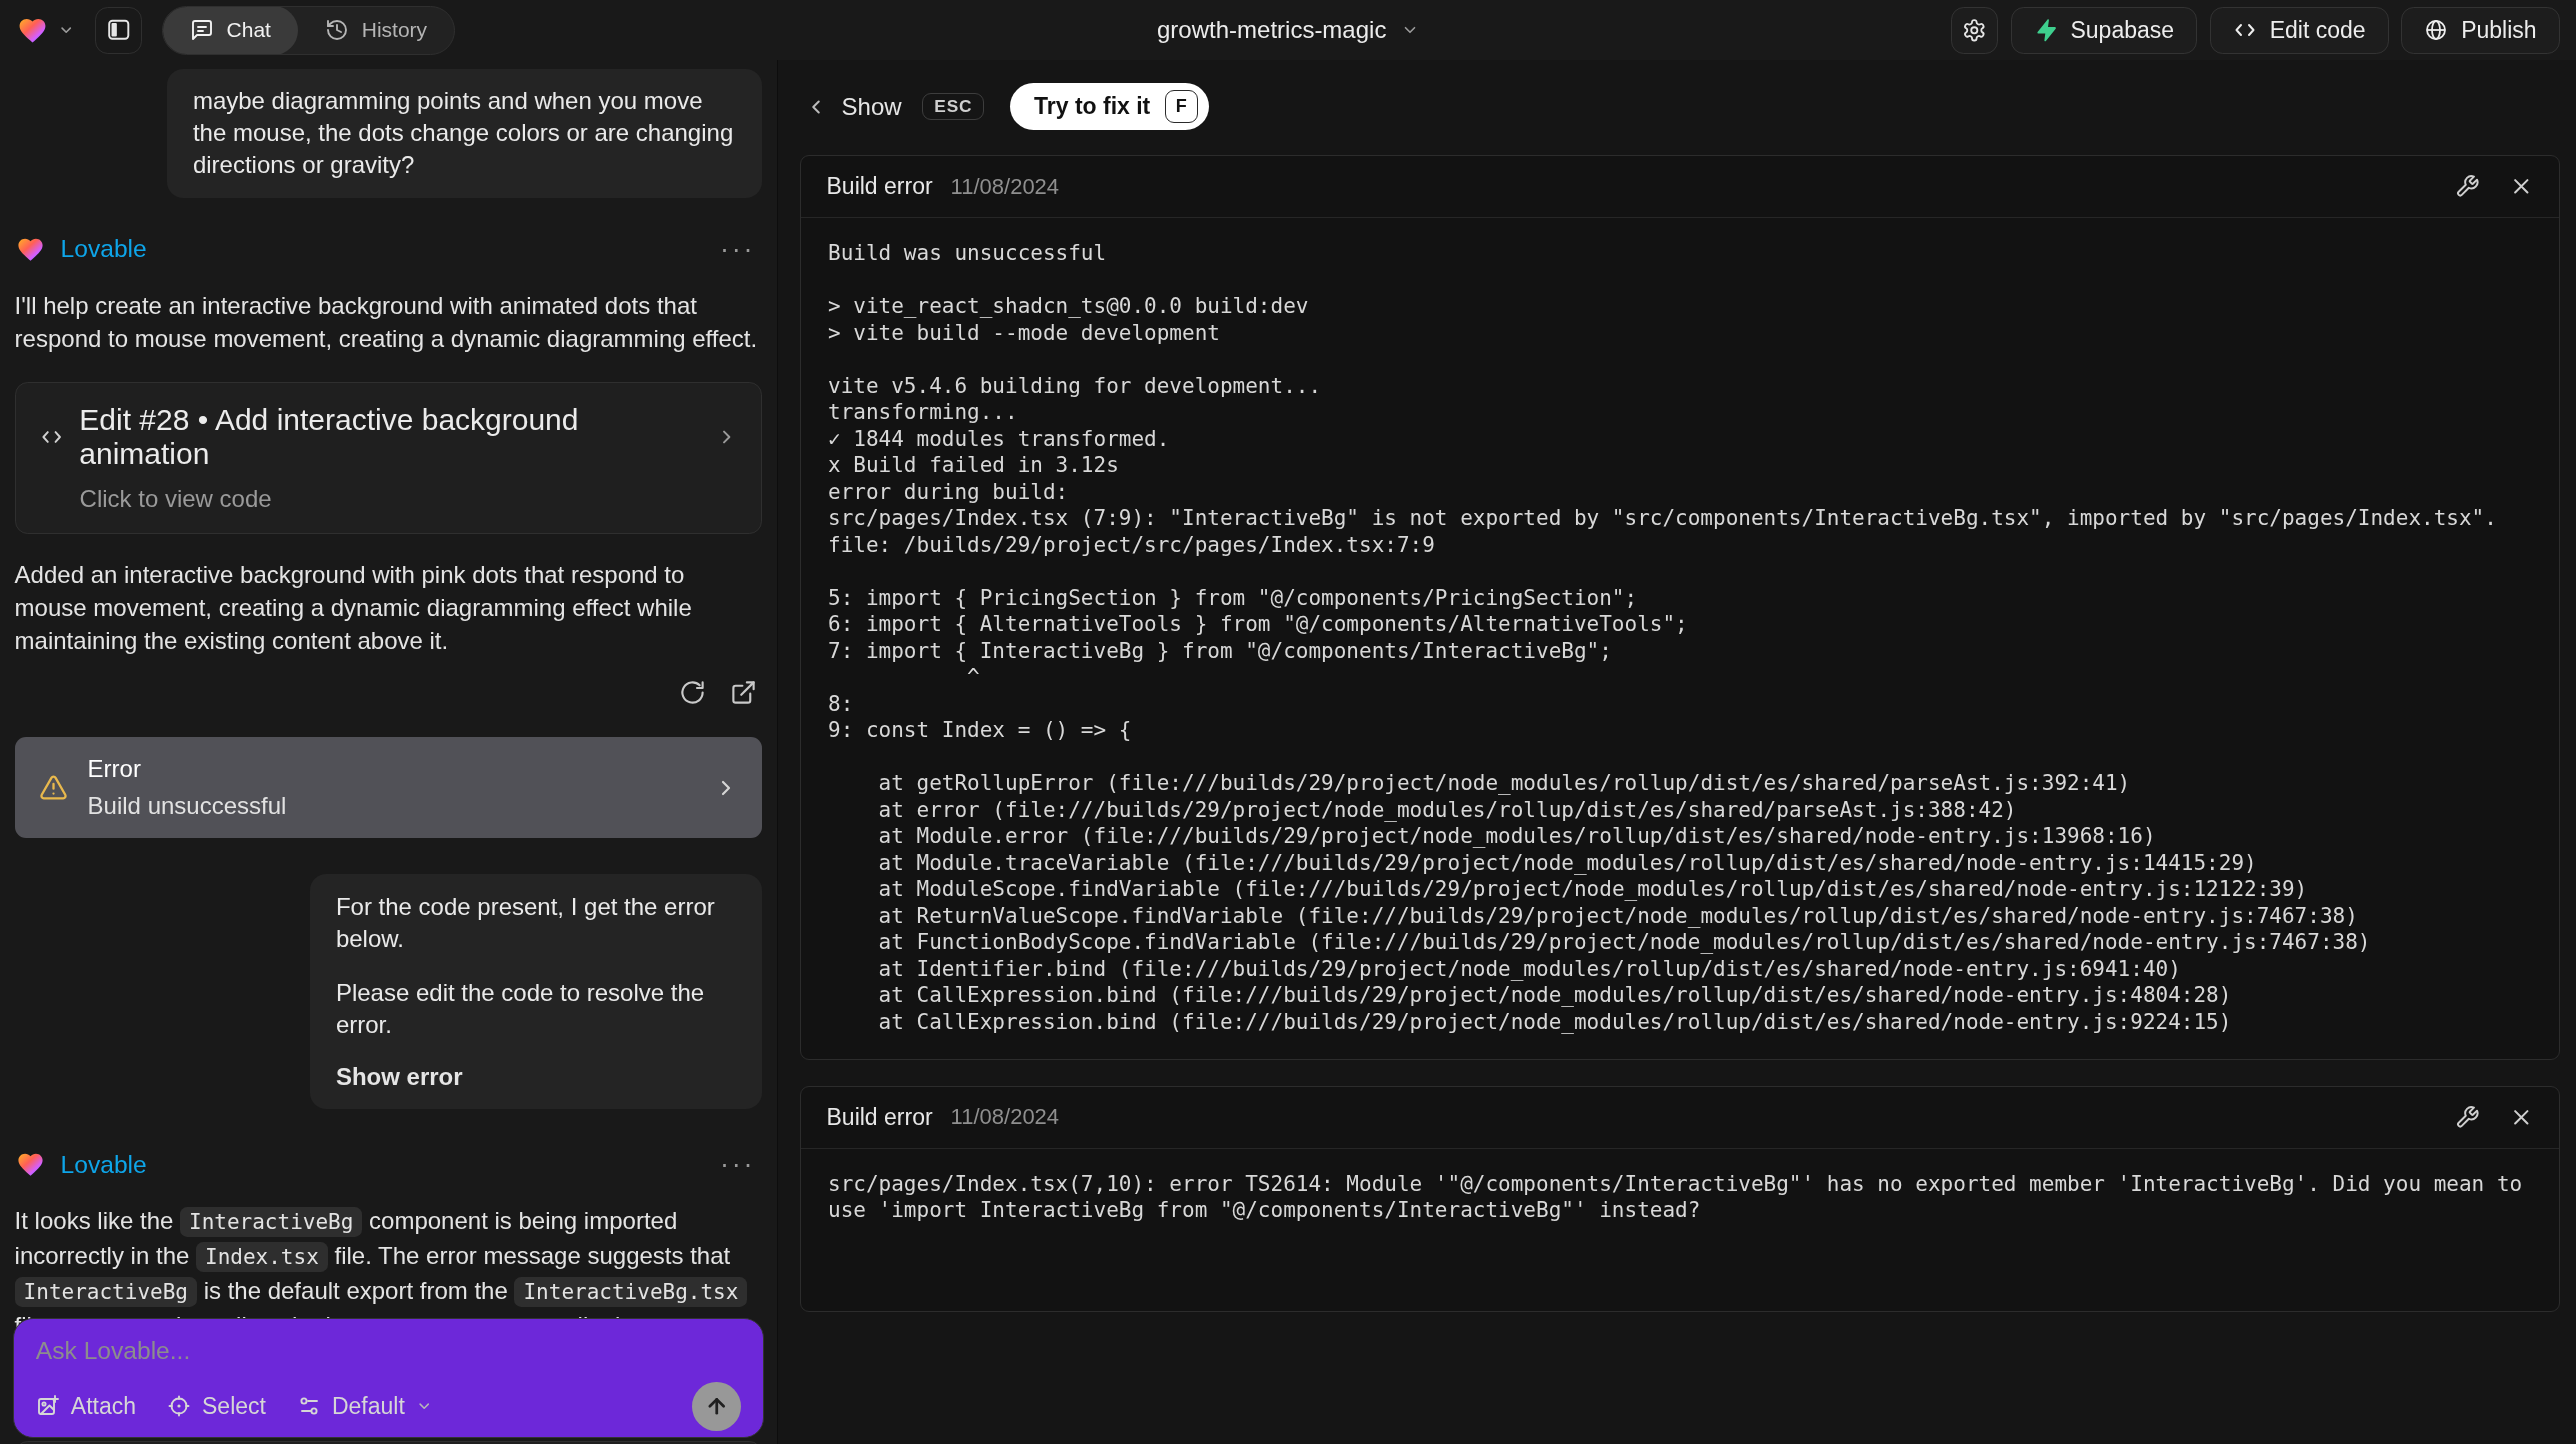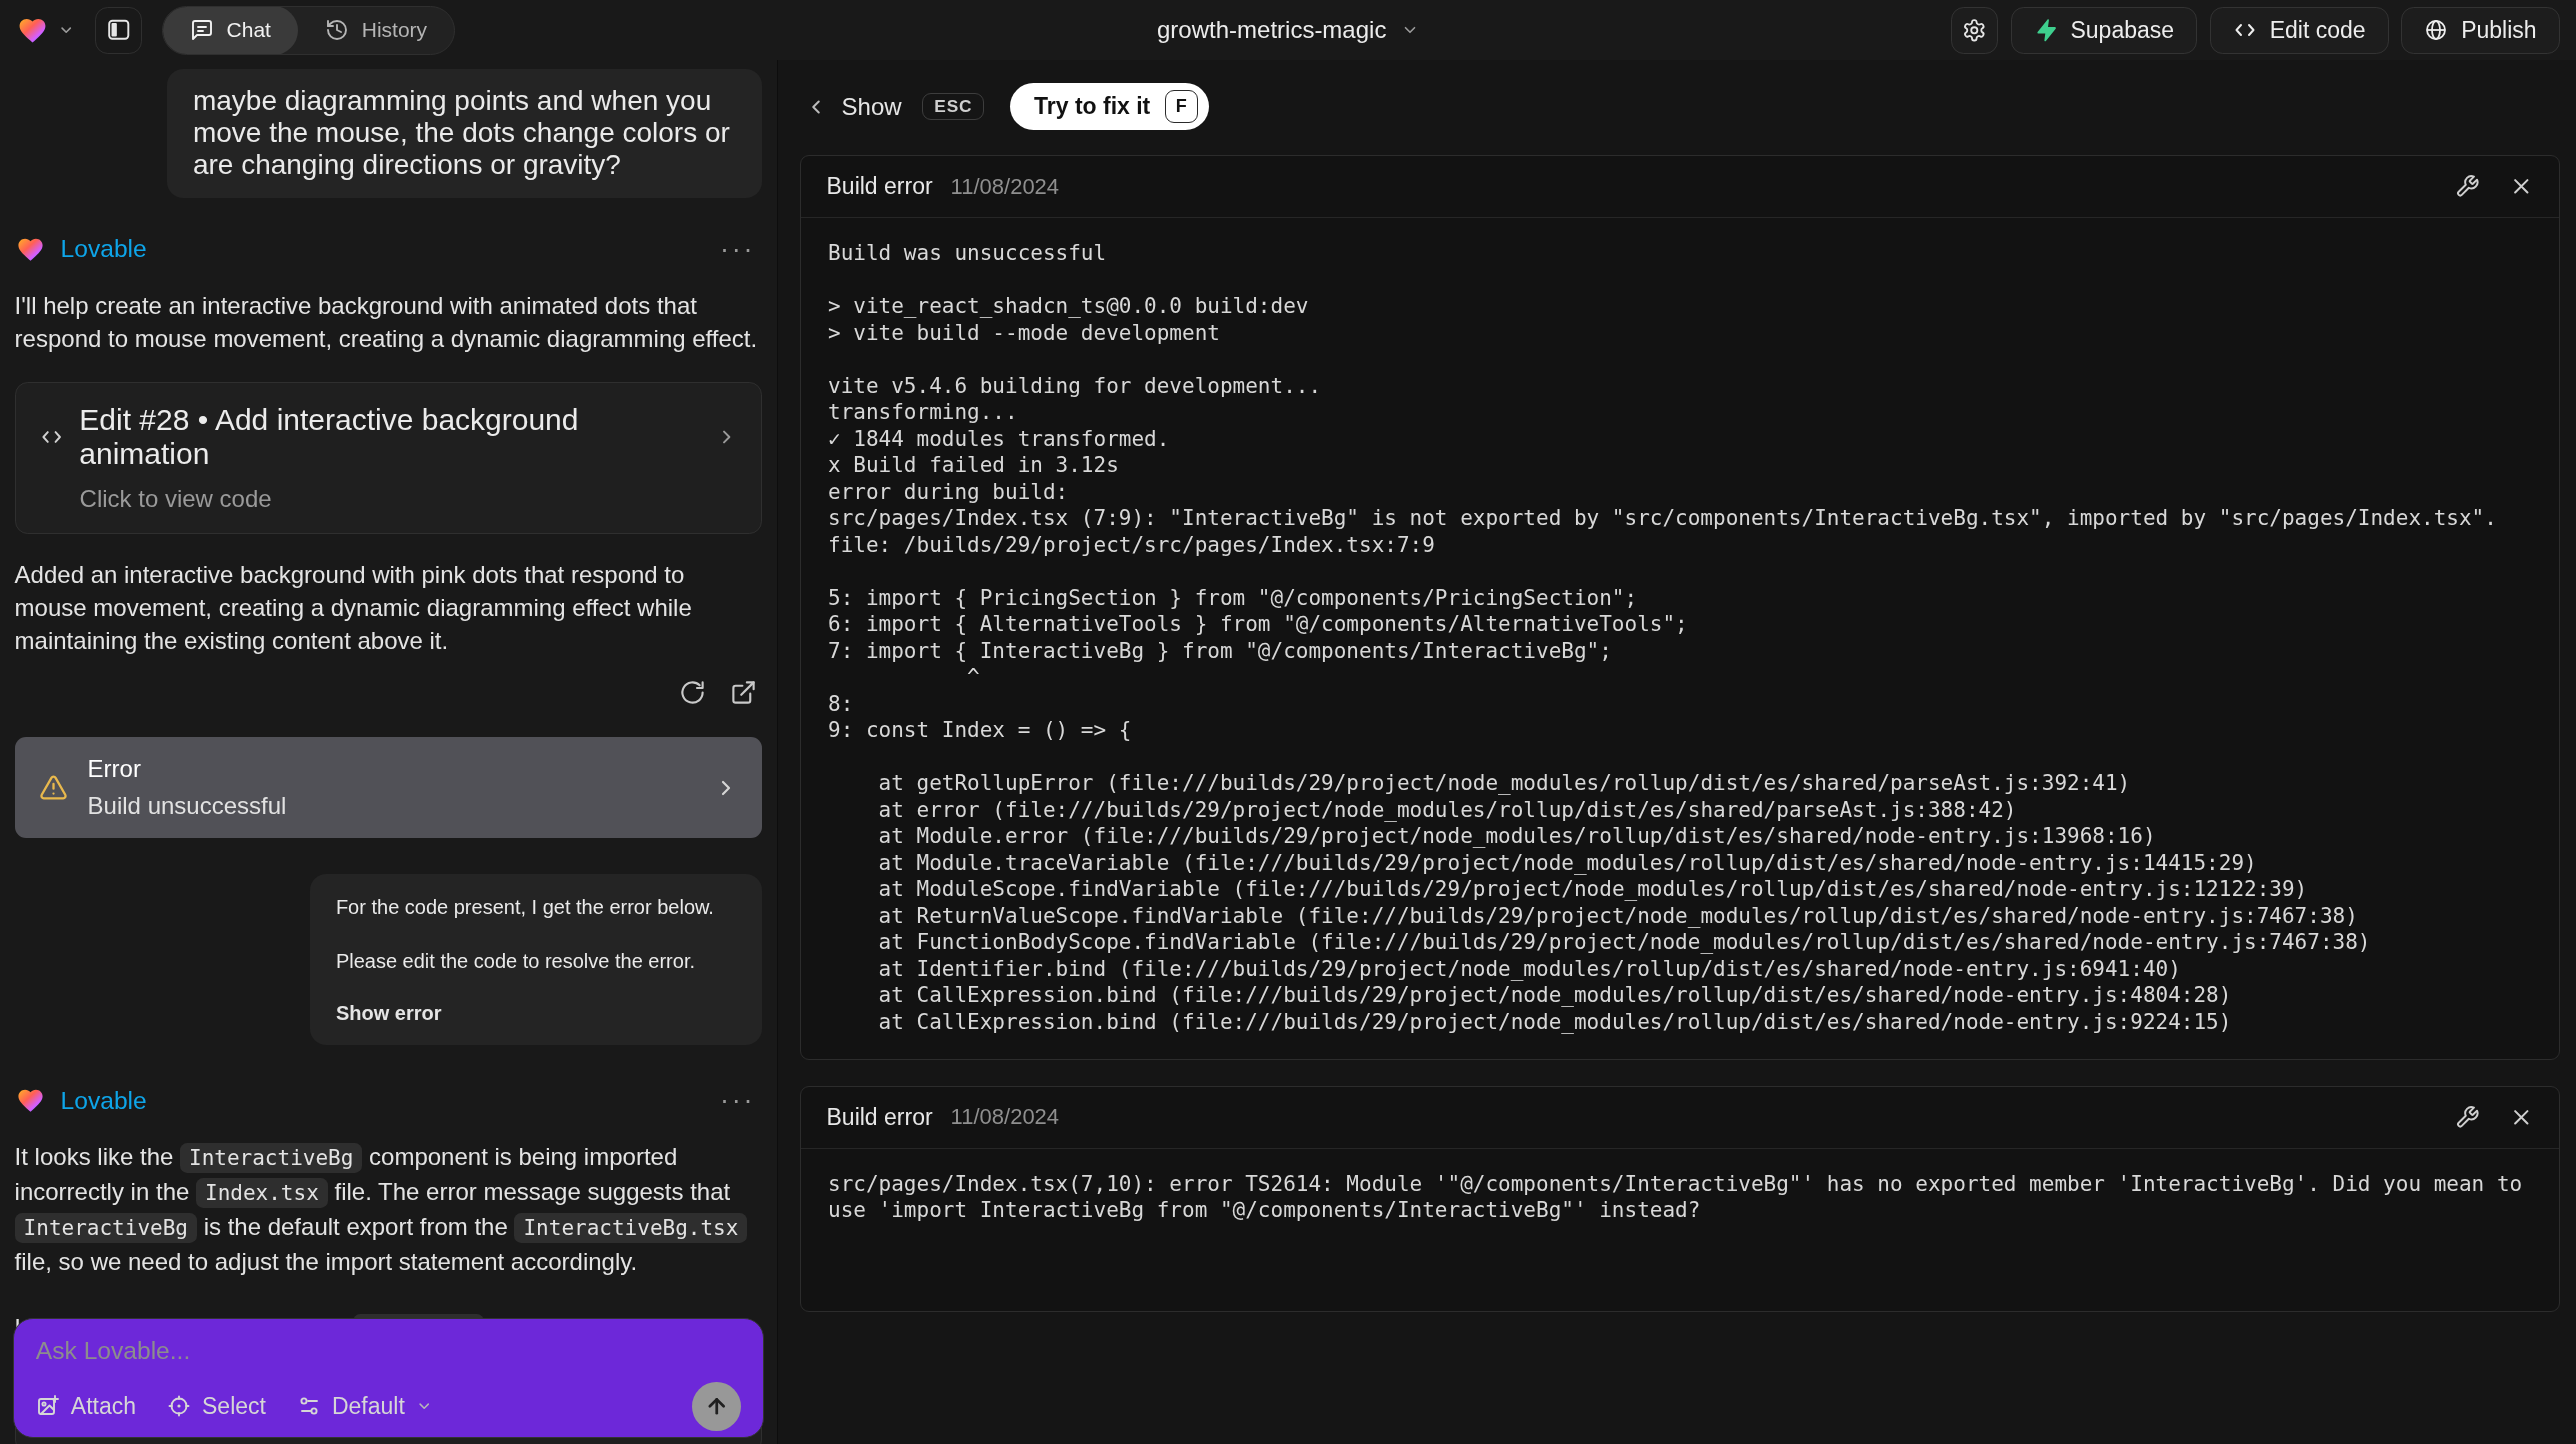--- a/index.html
+++ b/index.html
@@ -46,24 +46,24 @@
   }
   .bar-btn.square { width:47px; padding:0; justify-content:center; border:0.9px solid #333; }
 
   
   .chat-col {
     position:absolute; top:60px; left:0; width:777px; bottom:0;
     background:#191919; overflow:hidden; padding:0 14.6px;
   }
   .bubble {
     background:#242424; border-radius:16.4px; padding:16.4px 25.5px;
-    font-size:28px; line-height:32px; color:#eaeaea;
+    font-size:24px; line-height:32px; color:#eaeaea;
   }
   .bubble.first { width:595px; margin:9px 0 0 auto; }
-  .bubble.second { width:452px; margin:36px 0 0 auto; font-size:20px; }
+  .bubble.second { width:452px; margin:36px 0 0 auto; font-size:24px; }
   .bubble.second p + p { margin-top:22px; }
   .show-error { font-weight:700; color:#e5e5e5; margin-top:20px; cursor:pointer; display:inline-block; }
   .assistant-head { display:flex; align-items:center; margin-top:36px; }
   .assistant-head .heart { width:31px; height:29px; }
   .assistant-name { margin-left:15px; font-size:24.6px; font-weight:500; color:#0ea5e9; }
   .dots { margin-left:auto; margin-right:7.3px; color:#9a9a9a; font-size:27px; letter-spacing:2.7px; }
   .para { margin-top:24px; font-size:24px; line-height:33px; color:#e4e4e4; }
   .chip {
     font-family:"DejaVu Sans Mono","Liberation Mono",monospace;
     font-size:21px; background:#2e2e2e; color:#e3e3e3;

